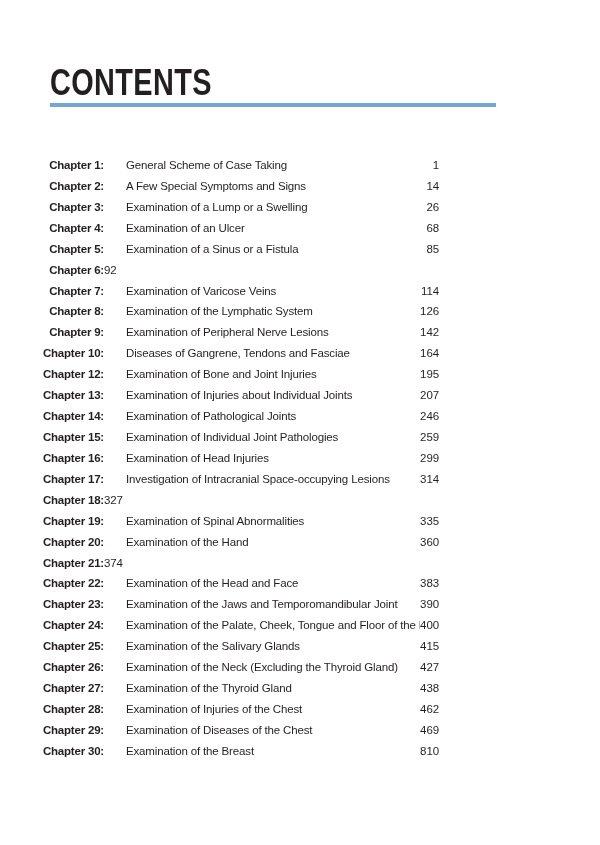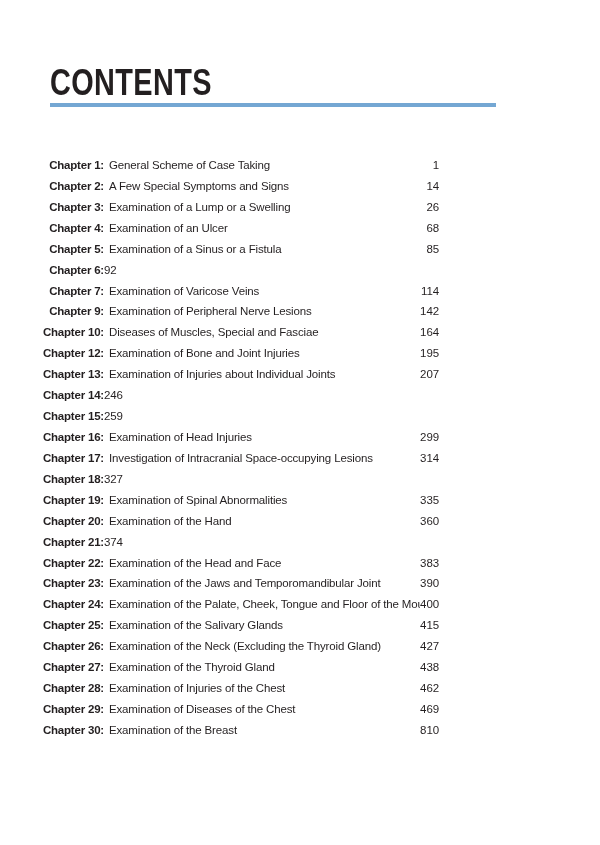--- a/index.html
+++ b/index.html
@@ -60,21 +60,21 @@
     white-space: nowrap;
   }
   .toc-row .chapter-label {
     flex: 0 0 64px;
     text-align: right;
     font-weight: 700;
     letter-spacing: -0.2px;
   }
   .toc-row .chapter-title {
     flex: 1 1 auto;
-    margin-left: 5px;
+    margin-left: 22px;
     letter-spacing: -0.15px;
     overflow: hidden;
   }
   .toc-row .chapter-page {
     flex: 0 0 auto;
     text-align: right;
     letter-spacing: -0.1px;
   }
 </style>
 </head>
@@ -120,53 +120,60 @@
       <span class="chapter-label">Chapter 6:</span>
       <span class="chapter-page">92</span>
     </div>
 
     <div class="toc-row">
       <span class="chapter-label">Chapter 7:</span>
       <span class="chapter-title">Examination of Varicose Veins</span>
       <span class="chapter-page">114</span>
     </div>
 
+    <div class="toc-row">
+      <span class="chapter-label">Chapter 8:</span>
+      <span class="chapter-title">Examination of the Lymphatic System</span>
+      <span class="chapter-page">126</span>
+    </div>
 
     <div class="toc-row">
       <span class="chapter-label">Chapter 9:</span>
       <span class="chapter-title">Examination of Peripheral Nerve Lesions</span>
       <span class="chapter-page">142</span>
     </div>
 
     <div class="toc-row">
       <span class="chapter-label">Chapter 10:</span>
-      <span class="chapter-title">Diseases of Muscles, Special and Fasciae</span>
+      <span class="chapter-title">Diseases of Gangrene, Tendons and Fasciae</span>
       <span class="chapter-page">164</span>
     </div>
 
 
     <div class="toc-row">
       <span class="chapter-label">Chapter 12:</span>
       <span class="chapter-title">Examination of Bone and Joint Injuries</span>
       <span class="chapter-page">195</span>
     </div>
 
     <div class="toc-row">
       <span class="chapter-label">Chapter 13:</span>
       <span class="chapter-title">Examination of Injuries about Individual Joints</span>
       <span class="chapter-page">207</span>
     </div>
 
     <div class="toc-row">
       <span class="chapter-label">Chapter 14:</span>
+      <span class="chapter-title">Examination of Pathological Joints</span>
       <span class="chapter-page">246</span>
     </div>
 
     <div class="toc-row">
       <span class="chapter-label">Chapter 15:</span>
+      <span class="chapter-title">Examination of Individual Joint Pathologies</span>
       <span class="chapter-page">259</span>
     </div>
 
     <div class="toc-row">
       <span class="chapter-label">Chapter 16:</span>
       <span class="chapter-title">Examination of Head Injuries</span>
       <span class="chapter-page">299</span>
     </div>
 
     <div class="toc-row">

